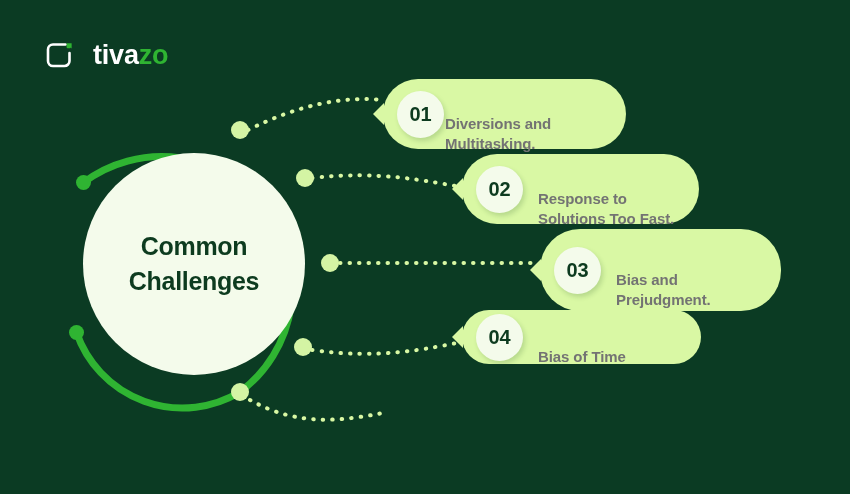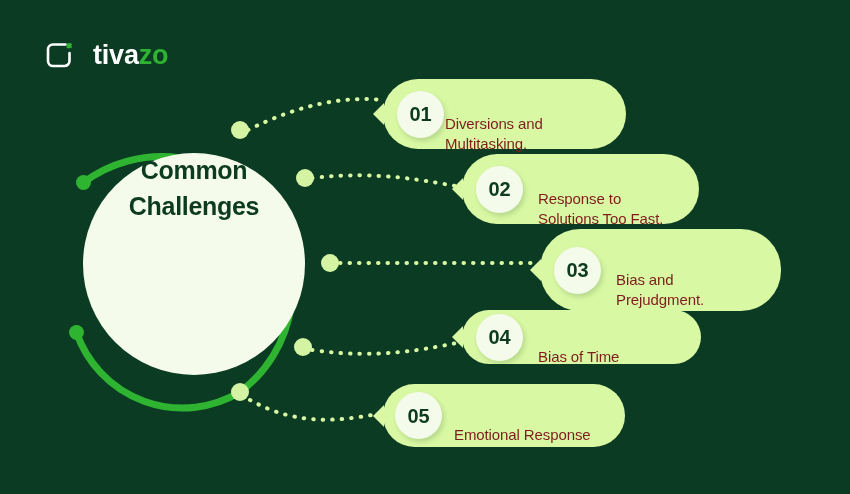--- a/index.html
+++ b/index.html
@@ -52,20 +52,21 @@
     position: absolute;
     left: 83px;
     top: 153px;
     width: 222px;
     height: 222px;
     border-radius: 50%;
     background: #f4fbeb;
     display: flex;
     flex-direction: column;
     align-items: center;
+    justify-content: center;
     z-index: 4;
   }
   #center-circle .ct-line {
     color: #0d3b1f;
     font-size: 25px;
     font-weight: 700;
     line-height: 1.42;
     letter-spacing: -0.3px;
     text-align: center;
   }
@@ -102,23 +103,23 @@
     box-shadow: 2px 3px 5px rgba(20, 70, 30, 0.18);
   }
   .pill-badge-text {
     color: #0d3b1f;
     font-size: 20px;
     font-weight: 700;
     letter-spacing: -0.2px;
     line-height: 1;
   }
   .pill-label {
-    color: #7f1d1d;
+    color: #737373;
     font-size: 15px;
-    font-weight: 400;
+    font-weight: 700;
     line-height: 1.35;
     letter-spacing: -0.1px;
     margin-top: 40px;
   }
   .pill-tail {
     position: absolute;
     left: -10px;
     top: 50%;
     margin-top: -11px;
     width: 0;
@@ -208,23 +209,14 @@
   <div class="pill" style="left:462px; top:310px; width:239px; height:54px; padding:0 14px; gap:15px;">
     <div class="pill-tail"></div>
     <div class="pill-badge">
       <span class="pill-badge-text">04</span>
     </div>
     <div class="pill-label">
       <div>Bias of Time</div>
     </div>
   </div>
 
-  <div class="pill" style="left:383px; top:384px; width:242px; height:63px; padding:0 12px; gap:12px;">
-    <div class="pill-tail"></div>
-    <div class="pill-badge">
-      <span class="pill-badge-text">05</span>
-    </div>
-    <div class="pill-label">
-      <div>Emotional Response</div>
-    </div>
-  </div>
 
 </div>
 
 </body></html>

